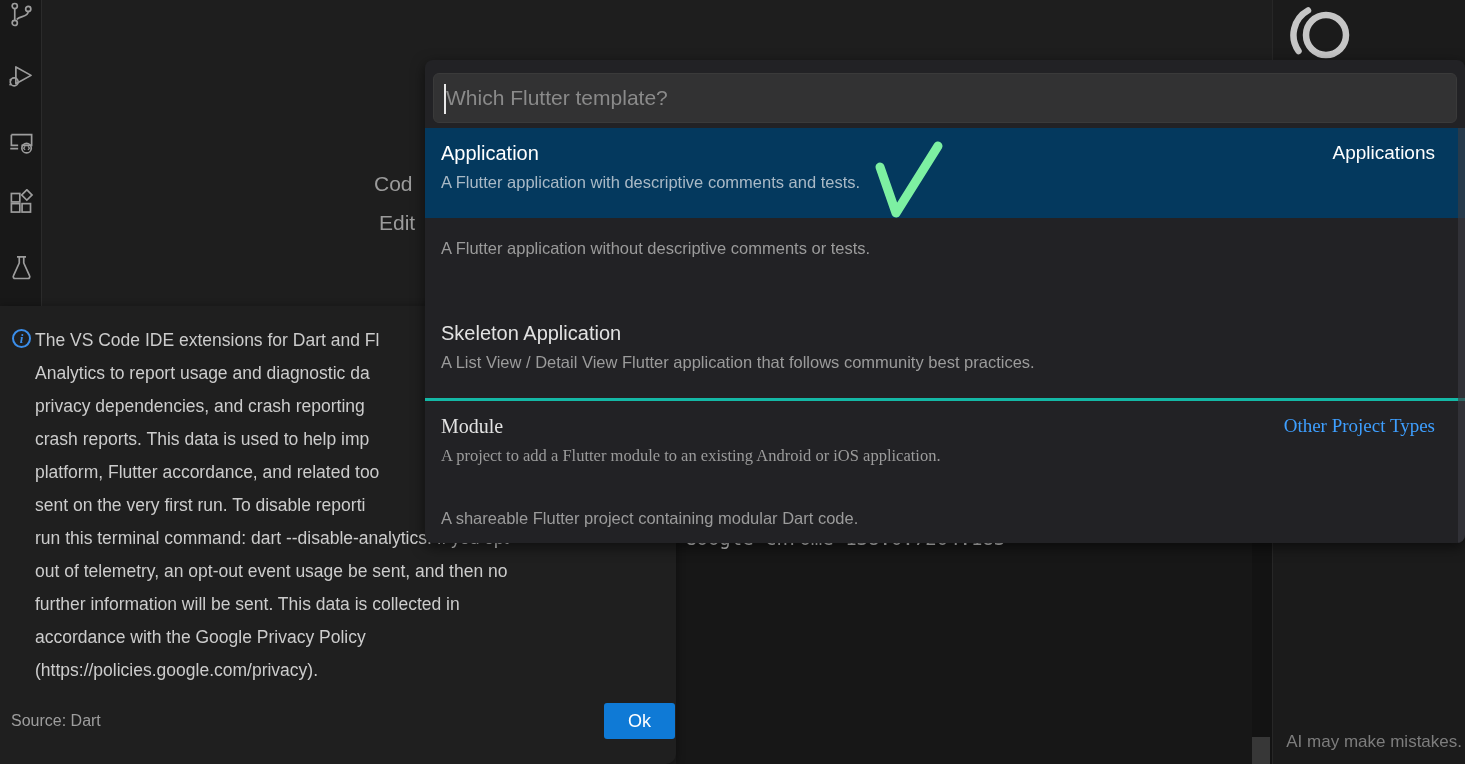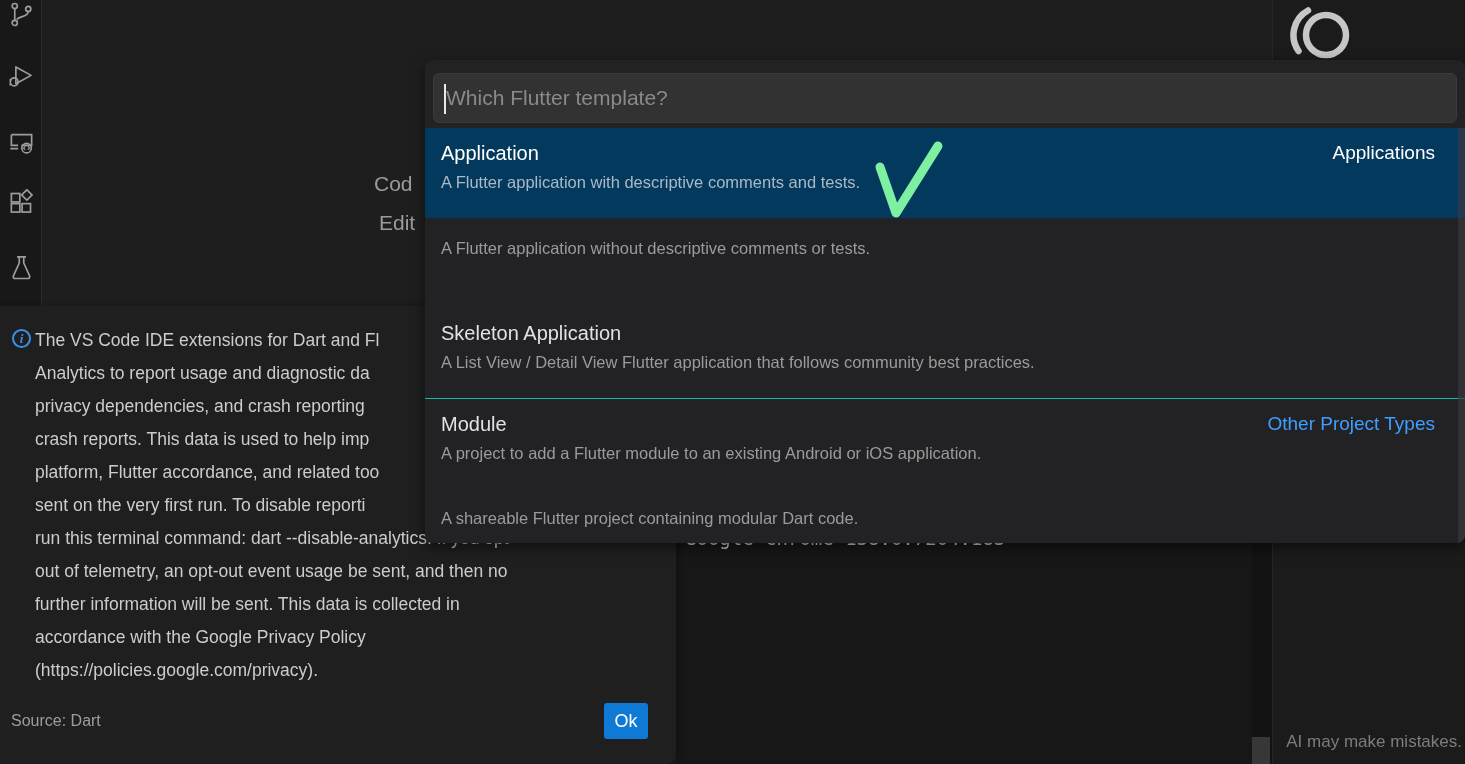--- a/index.html
+++ b/index.html
@@ -55,21 +55,21 @@
     color:#3b8eea; font-size:13px; font-weight:bold;
     display:flex; align-items:center; justify-content:center;
     font-family:"Liberation Serif", serif; font-style:italic;
   }
   .notif-line {
     position:absolute; left:35px; white-space:nowrap;
     font-size:17.5px; color:#cccccc;
   }
   .notif-source { position:absolute; left:11px; top:712px; font-size:16px; color:#9d9d9d; }
   .ok-button {
-    position:absolute; left:604px; top:703px; width:44px; height:36px;
+    position:absolute; left:604px; top:703px; width:71px; height:36px;
     background:#0f7ad6; border:none; border-radius:3px;
     color:#ffffff; font-size:18px; font-family:inherit; cursor:pointer;
     display:flex; align-items:center; justify-content:center;
   }
   
   .quick-pick {
     position:absolute; left:425px; top:60px; width:1040px; height:483px;
     background:#222225; border-radius:8px;
     box-shadow:0 4px 14px rgba(0,0,0,.55); z-index:10; overflow:hidden;
   }
@@ -79,21 +79,21 @@
   }
   .qp-input {
     width:100%; height:100%; background:transparent; border:none; outline:none;
     padding:0 12px; color:#e5e5e5; font-size:21px; font-family:inherit;
   }
   .qp-input::placeholder { color:#8a8a8a; opacity:1; }
   .qp-caret { position:absolute; left:10px; top:10px; width:2px; height:30px; background:#e8e8e8; }
   .qp-list { position:absolute; left:0; top:68px; width:1040px; }
   .qp-row { position:relative; height:90px; padding:13px 30px 0 16px; }
   .qp-row.selected { background:#04395e; }
-  .qp-row.sep { border-top:1px solid #14b8a6; }
+  .qp-row.sep { border-top:3px solid #14b8a6;font-family:Liberation Serif, serif; }
   .qp-label { font-size:20px; color:#e2e2e2; line-height:24px; }
   .qp-row.selected .qp-label { color:#ffffff; }
   .qp-desc { font-size:16.5px; color:#9b9b9b; margin-top:8px; line-height:19px; }
   .qp-row.selected .qp-desc { color:#a9b9c6; }
   .qp-category { position:absolute; right:30px; top:13px; font-size:19px; line-height:24px; color:#ffffff; }
   .qp-category.link { color:#3e9fff; cursor:pointer; }
   .qp-scrollbar {
     position:absolute; right:0; top:68px; width:7px; height:415px;
     background:#3a3a40; opacity:.65;
   }

